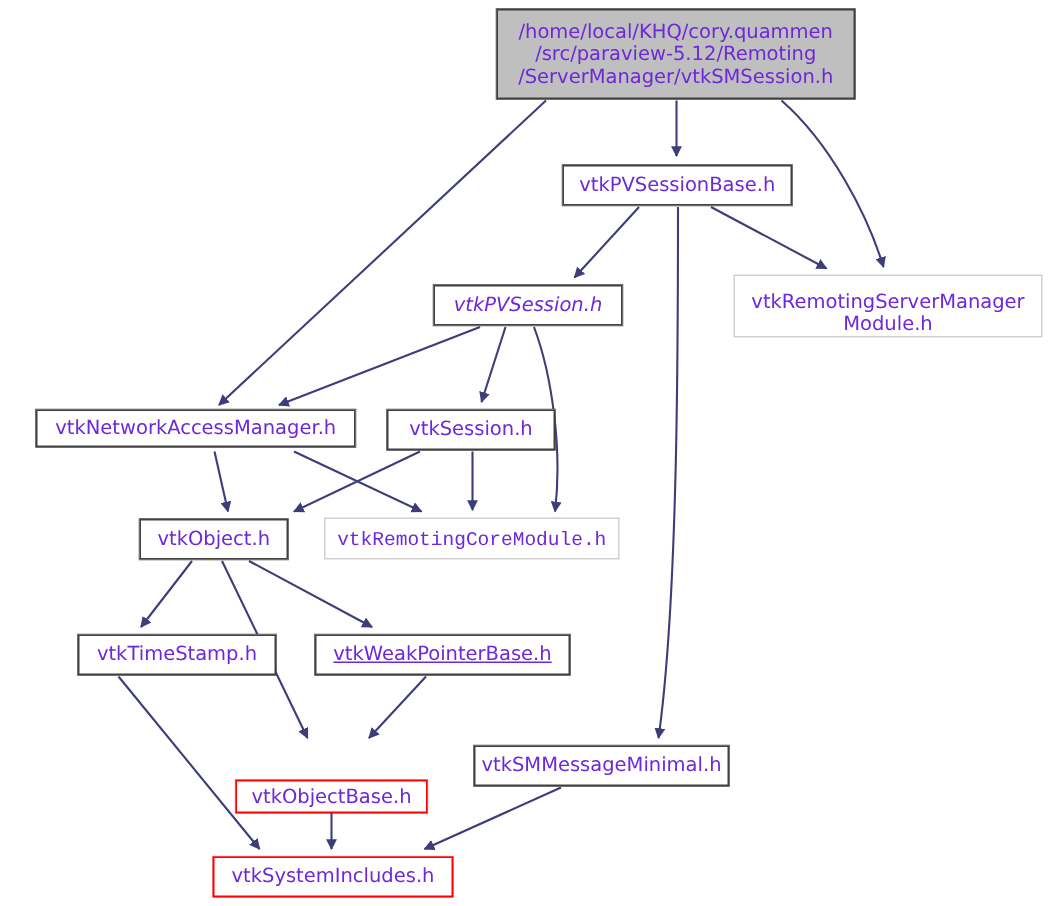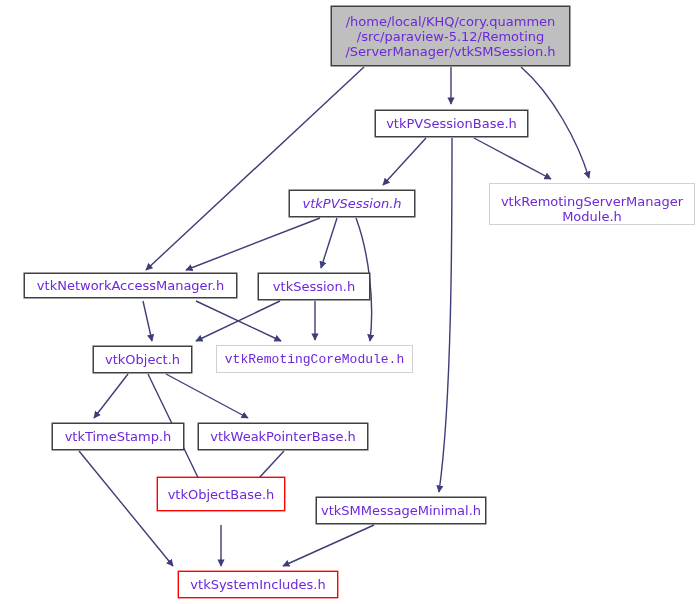--- a/index.html
+++ b/index.html
@@ -101,18 +101,18 @@
 /ServerManager/vtkSMSession.h</span></div>
       <div class="graph-node nd-normal" style="left: 375px; top: 110px; width: 153px; height: 27px;"><span class="node-label">vtkPVSessionBase.h</span></div>
       <div class="graph-node nd-module" style="left: 489px; top: 183px; width: 206px; height: 42px; align-items: flex-end;"><span class="node-label">vtkRemotingServerManager
 Module.h</span></div>
       <div class="graph-node nd-normal" style="left: 289px; top: 190px; width: 126px; height: 27px; font-style: italic;"><span class="node-label">vtkPVSession.h</span></div>
       <div class="graph-node nd-normal" style="left: 24px; top: 273px; width: 213px; height: 25px;"><span class="node-label">vtkNetworkAccessManager.h</span></div>
       <div class="graph-node nd-normal" style="left: 258px; top: 273px; width: 112px; height: 27px; text-align: right;"><span class="node-label">vtkSession.h</span></div>
       <div class="graph-node nd-normal" style="left: 93px; top: 346px; width: 99px; height: 27px; justify-content: center;"><span class="node-label">vtkObject.h</span></div>
       <div class="graph-node nd-module" style="left: 216px; top: 345px; width: 197px; height: 28px; font-family: Liberation Mono, monospace;"><span class="node-label">vtkRemotingCoreModule.h</span></div>
       <div class="graph-node nd-normal" style="left: 5px; top: 423px; width: 132px; height: 27px; margin-left: 47px;"><span class="node-label">vtkTimeStamp.h</span></div>
-      <div class="graph-node nd-normal" style="left: 198px; top: 423px; width: 170px; height: 27px;"><span class="node-label">vtkWeakPointerBase.h</span></div>
-      <div class="graph-node nd-red" style="left: 157px; top: 477px; width: 128px; height: 34px;"><span class="node-label">vtkObjectBase.h</span></div>
+      <div class="graph-node nd-normal" style="left: 210px; top: 423px; width: 170px; height: 27px; text-decoration: underline;"><span class="node-label">vtkWeakPointerBase.h</span></div>
+      <div class="graph-node nd-red" style="left: 157px; top: 520px; width: 128px; height: 22px;"><span class="node-label">vtkObjectBase.h</span></div>
       <div class="graph-node nd-normal" style="left: 316px; top: 497px; width: 170px; height: 27px;"><span class="node-label">vtkSMMessageMinimal.h</span></div>
-      <div class="graph-node nd-red" style="left: 142px; top: 571px; width: 160px; height: 27px; margin-left: 36px;"><span class="node-label">vtkSystemIncludes.h</span></div>
+      <div class="graph-node nd-red" style="left: 142px; top: 571px; width: 160px; height: 27px;"><span class="node-label">vtkSystemIncludes.h</span></div>
     </div>
 </div>
 
 </body></html>

